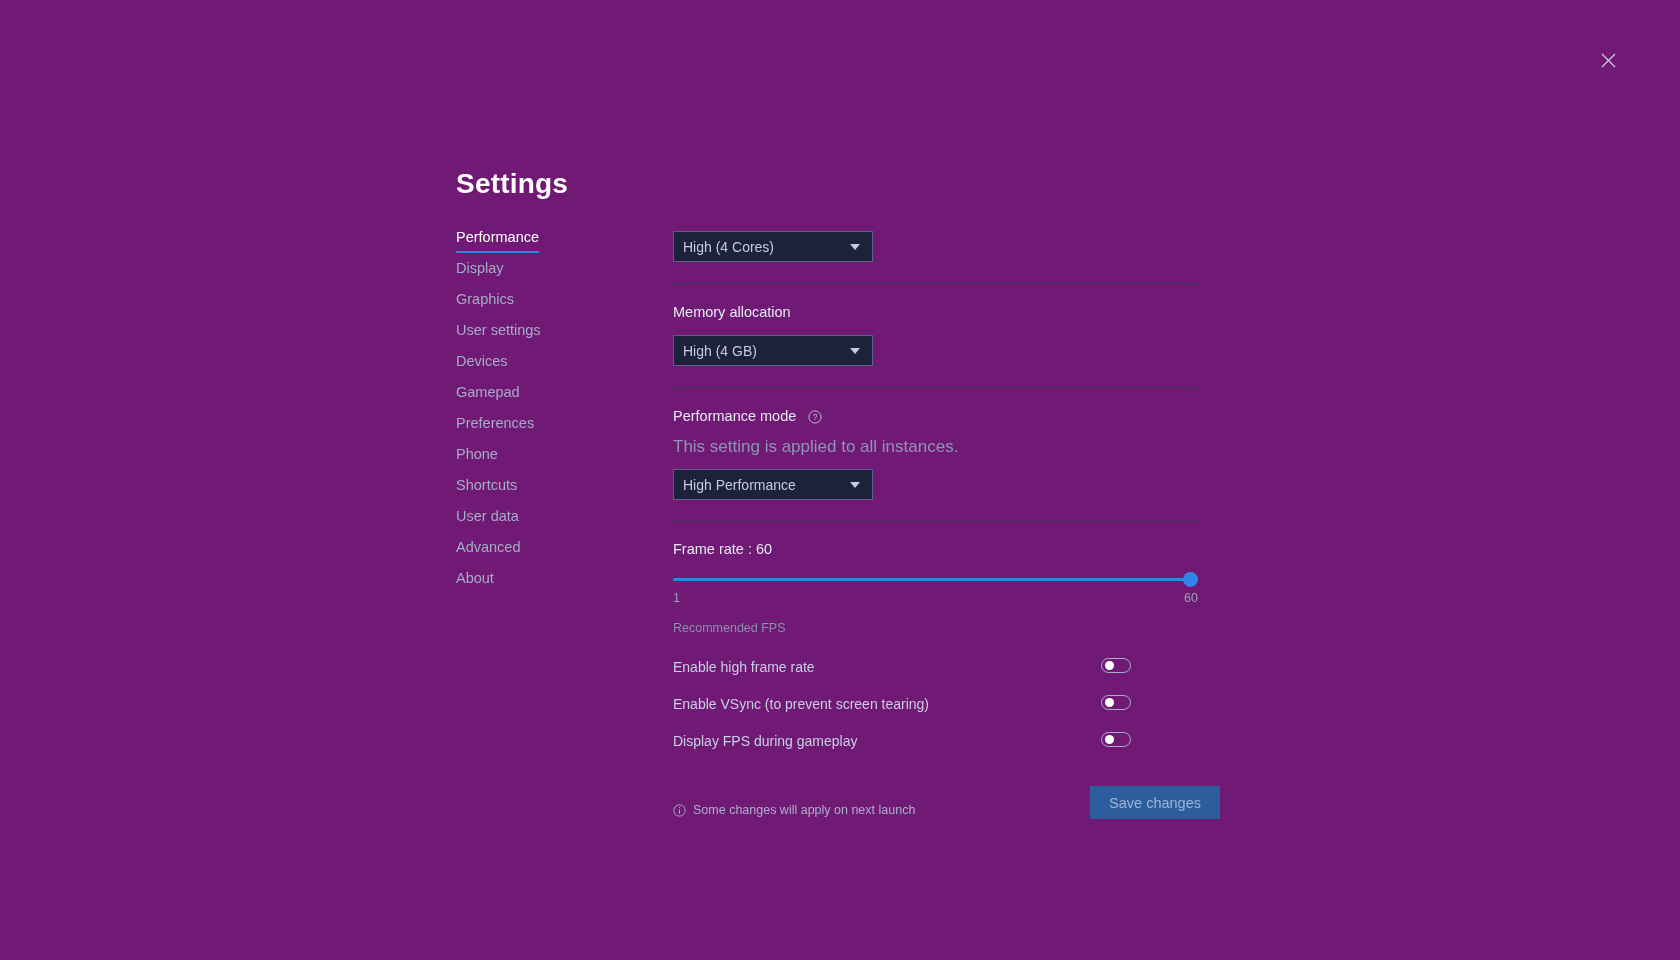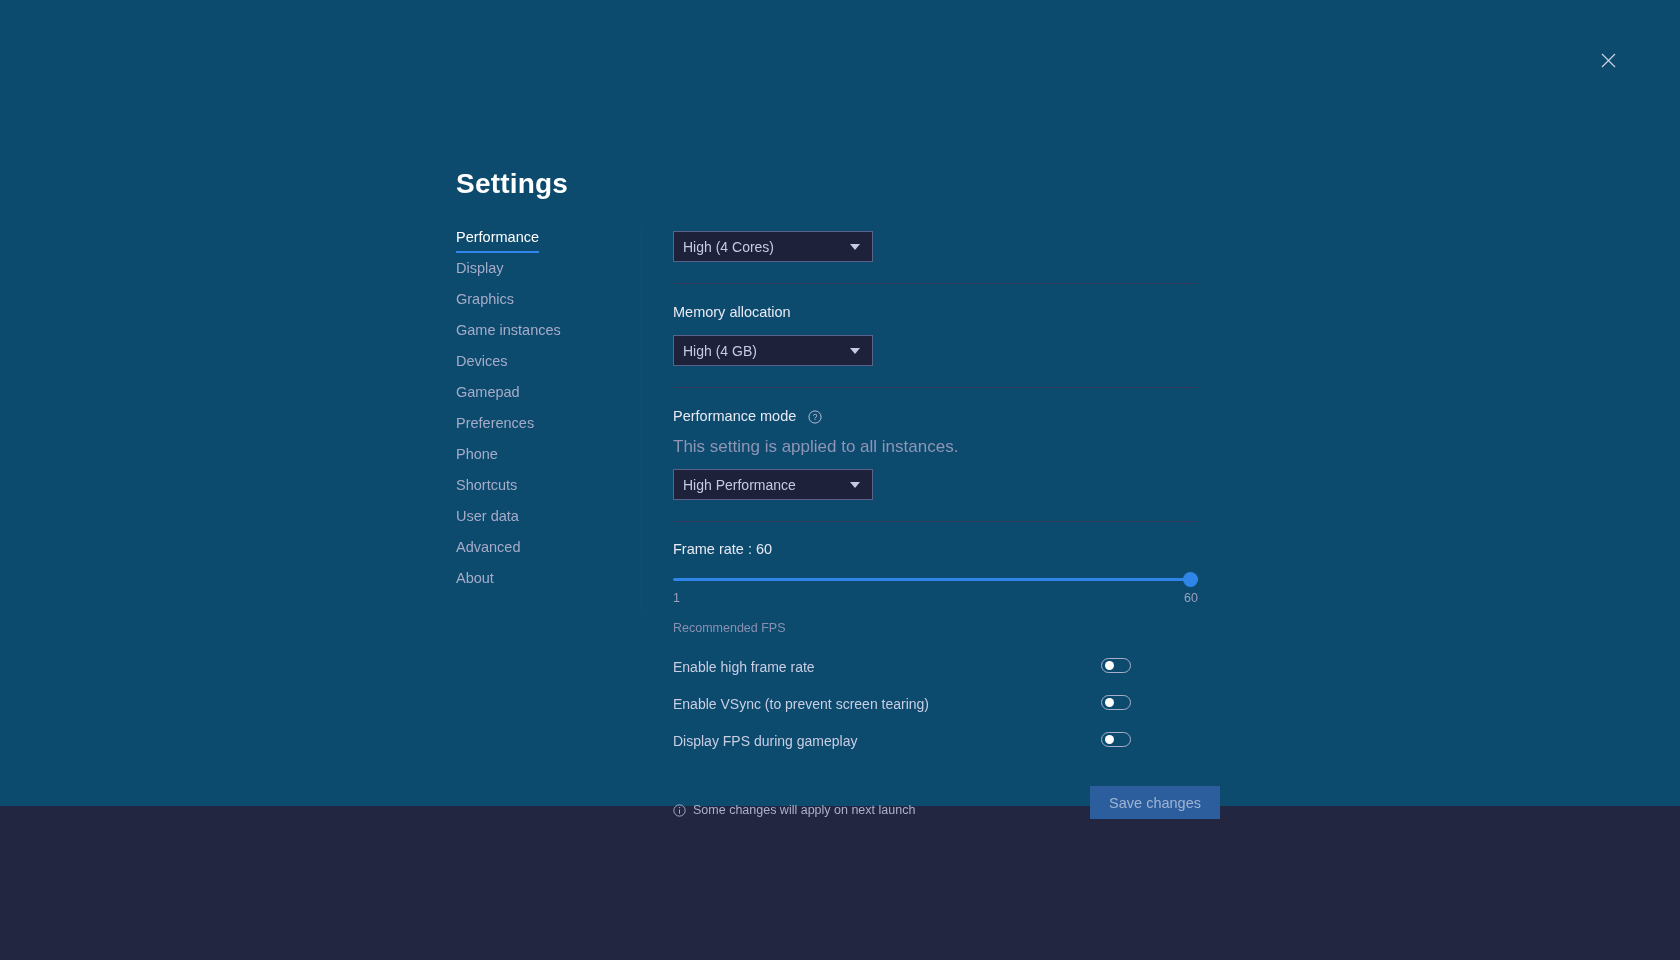--- a/index.html
+++ b/index.html
@@ -8,22 +8,22 @@
     width: 1680px;
     height: 960px;
     background: #222640;
     font-family: "Liberation Sans", sans-serif;
     overflow: hidden;
   }
 
   #root {
     position: relative;
     width: 1680px;
-    height: 806px;
-    background: #0c4a6e;
+    height: 960px;
+    background: #701a75;
   }
 
   
   .close-btn {
     position: absolute;
     top: 47px;
     left: 1595px;
     width: 26px;
     height: 26px;
     display: flex;
@@ -274,21 +274,21 @@
       <line x1="15" y1="2" x2="2" y2="15" stroke="#c9cee3" stroke-width="1.3"></line>
     </svg>
   </div>
 
   <div class="page-title">Settings</div>
 
   <div class="sidebar">
     <div class="nav-item active"><span class="nav-label">Performance</span></div>
     <div class="nav-item"><span class="nav-label">Display</span></div>
     <div class="nav-item"><span class="nav-label">Graphics</span></div>
-    <div class="nav-item"><span class="nav-label">Game instances</span></div>
+    <div class="nav-item"><span class="nav-label">User settings</span></div>
     <div class="nav-item"><span class="nav-label">Devices</span></div>
     <div class="nav-item"><span class="nav-label">Gamepad</span></div>
     <div class="nav-item"><span class="nav-label">Preferences</span></div>
     <div class="nav-item"><span class="nav-label">Phone</span></div>
     <div class="nav-item"><span class="nav-label">Shortcuts</span></div>
     <div class="nav-item"><span class="nav-label">User data</span></div>
     <div class="nav-item"><span class="nav-label">Advanced</span></div>
     <div class="nav-item"><span class="nav-label">About</span></div>
   </div>
 

